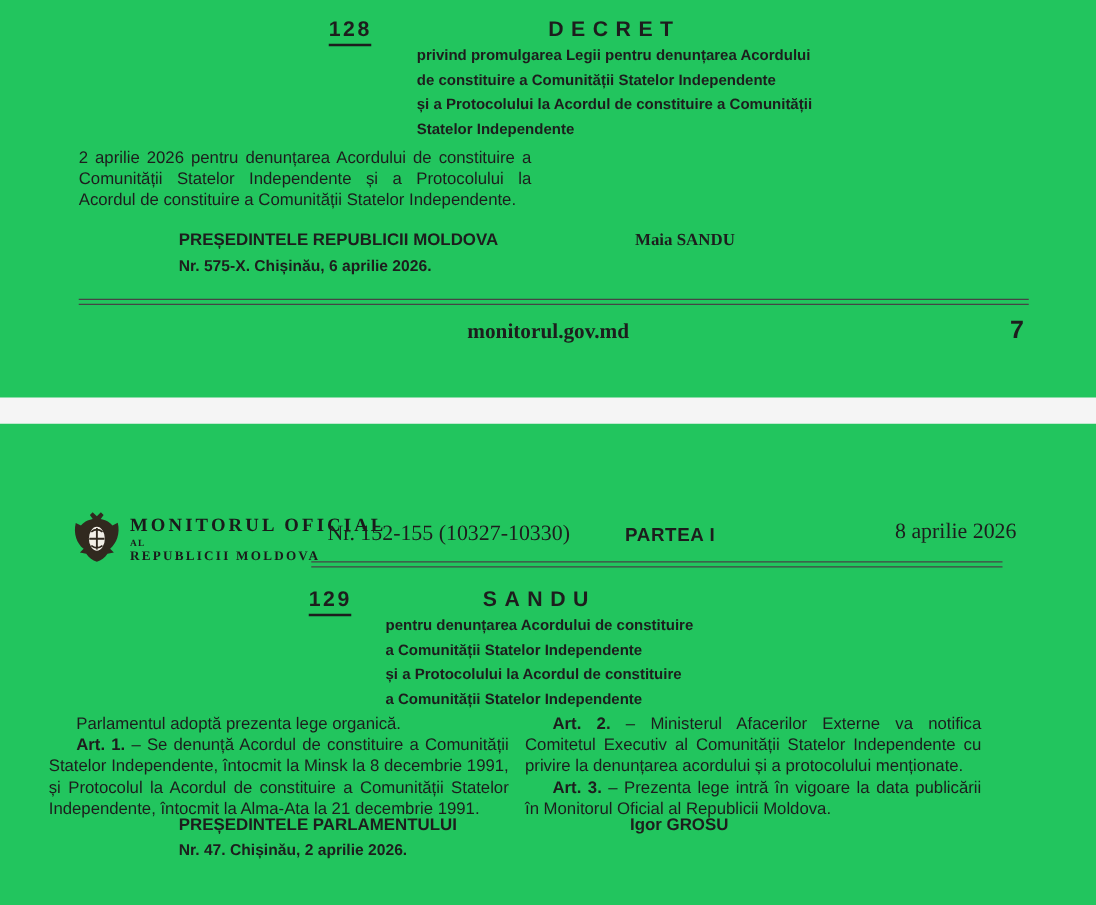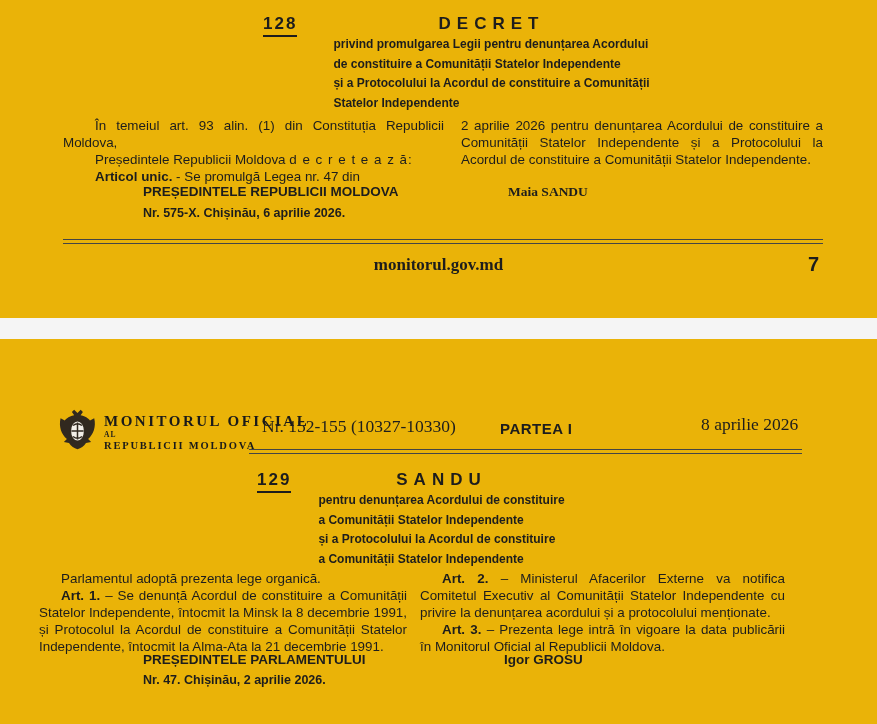--- a/index.html
+++ b/index.html
@@ -1,16 +1,16 @@
 <!DOCTYPE html>
 <html><head>
 <meta charset="utf-8">
 <style>
   html,body{margin:0;padding:0;background:#ffffff;}
-  .sheet{position:relative;width:877px;height:724px;background:#eab308;overflow:hidden;
+  .sheet{position:relative;width:877px;height:724px;background:#22c55e;overflow:hidden;
          font-family:"Liberation Sans",sans-serif;color:#1d1d1d;}
   
   .article-head{position:absolute;display:flex;align-items:flex-start;}
   .article-num{font-weight:bold;font-size:17px;letter-spacing:2px;
                border-bottom:2px solid #1d1d1d;padding-bottom:1px;line-height:20px;}
   .doc-type{font-weight:bold;font-size:17px;letter-spacing:6px;line-height:20px;text-align:center;}
   .title-lines{font-weight:bold;font-size:12px;line-height:17.6px;margin-top:2px;}
   .body-cols{position:absolute;display:flex;}
   .col{font-size:13.4px;line-height:17px;text-align:justify;}
   .col p{margin:0;text-indent:32px;}
@@ -43,25 +43,20 @@
     <div style="margin-left:36px;max-width:490px;">
       <div class="doc-type">DECRET</div>
       <div class="title-lines">privind promulgarea Legii pentru denunțarea Acordului</div>
       <div class="title-lines">de constituire a Comunității Statelor Independente</div>
       <div class="title-lines">și a Protocolului la Acordul de constituire a Comunității</div>
       <div class="title-lines">Statelor Independente</div>
     </div>
   </div>
 
   <div class="body-cols" style="left:63px;top:117px;width:760px;gap:17px;">
-    <div class="col" style="width:381px;">
-      <p>În temeiul art. 93 alin. (1) din Constituția Republicii Moldova,</p>
-      <p><span>Președintele Republicii Moldova </span><span style="letter-spacing:1px;">d e c r e t e a z ă:</span></p>
-      <p><b>Articol unic.</b><span> - Se promulgă Legea nr. 47 din</span></p>
-    </div>
     <div class="col" style="width:362px;">
       <p class="noindent">2 aprilie 2026 pentru denunțarea Acordului de constituire a Comunității Statelor Independente și a Protocolului la Acordul de constituire a Comunității Statelor Independente.</p>
     </div>
   </div>
 
   <div class="sig-role" style="left:143px;top:184px;">PREȘEDINTELE  REPUBLICII  MOLDOVA</div>
   <div class="sig-name" style="left:508px;top:184px;font-family:Liberation Serif, serif;">Maia  SANDU</div>
   <div class="sig-ref" style="left:143px;top:206px;">Nr. 575-X. Chișinău, 6 aprilie 2026.</div>
 
   <div class="dbl-rule" style="left:63px;top:239px;width:760px;"></div>
@@ -78,24 +73,24 @@
       <path d="M20.5 13.4 v17.2 M14.4 22 h12.2 M16 16.5 c3-2.4 6-2.4 9 0 M16 27.5 c3 2.4 6 2.4 9 0" stroke="#31291f" stroke-width="1.5" fill="none"></path>
     </svg>
   </div>
   <div class="masthead" style="left:104px;top:413px;width:142px;">
     <div class="l1">MONITORUL  OFICIAL</div>
     <div class="l2">AL</div>
     <div class="l3">REPUBLICII  MOLDOVA</div>
   </div>
   <div class="issue-no" style="left:262px;top:416px;">Nr. 152-155 (10327-10330)</div>
   <div class="part-label" style="left:500px;top:420px;">PARTEA I</div>
-  <div class="issue-date" style="left:701px;top:414px;">8 aprilie 2026</div>
+  <div class="issue-date" style="left:716px;top:414px;">8 aprilie 2026</div>
   <div class="dbl-rule" style="left:249px;top:449px;width:553px;"></div>
 
-  <div class="article-head" style="left:257px;top:470px;">
+  <div class="article-head" style="left:247px;top:470px;">
     <div class="article-num">129</div>
     <div style="margin-left:27px;max-width:400px;">
       <div class="doc-type">SANDU</div>
       <div class="title-lines">pentru denunțarea Acordului de constituire</div>
       <div class="title-lines">a Comunității Statelor Independente</div>
       <div class="title-lines">și a Protocolului la Acordul de constituire</div>
       <div class="title-lines">a Comunității Statelor Independente</div>
     </div>
   </div>
 

